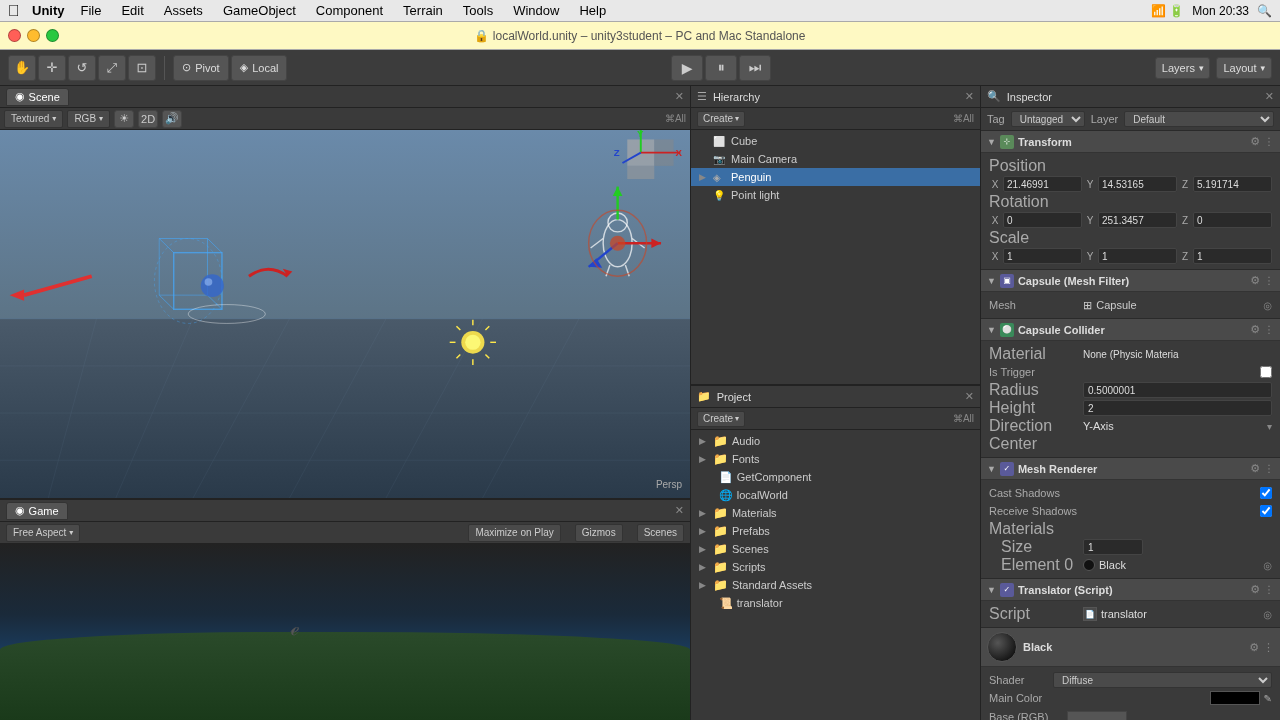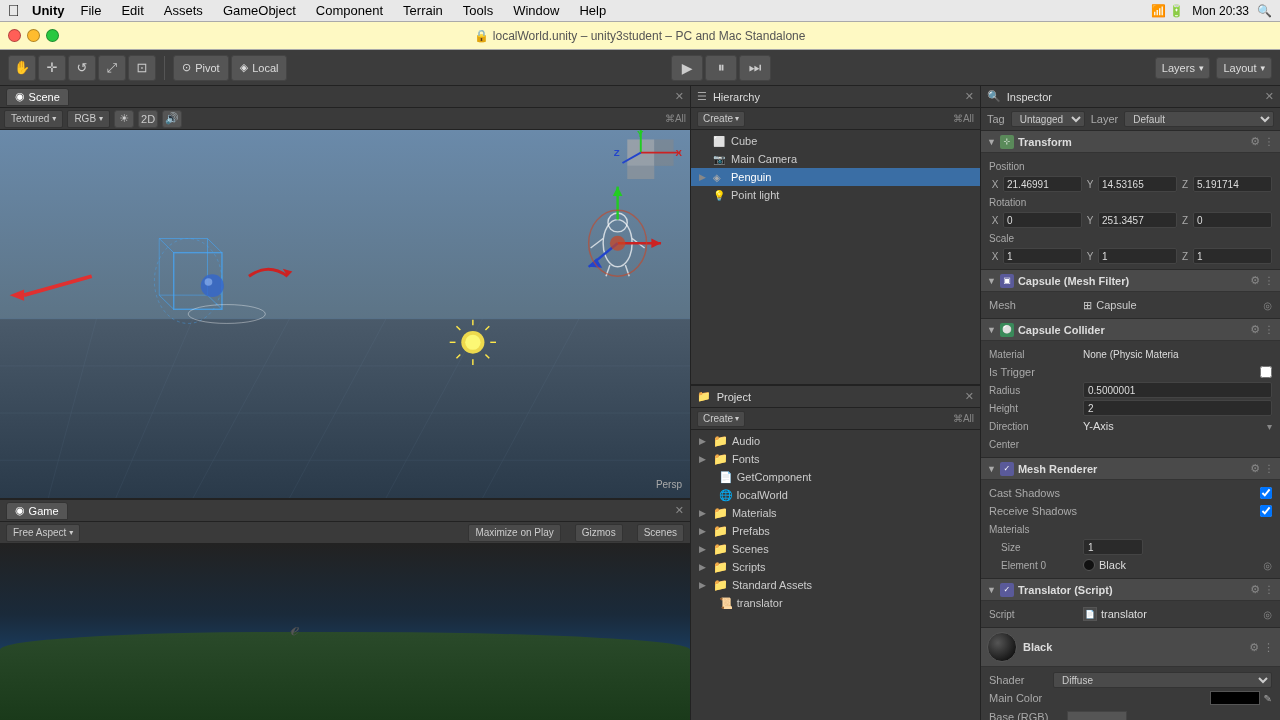--- a/index.html
+++ b/index.html
@@ -501,21 +501,21 @@
     }
     .prop-row {
       display: flex;
       align-items: center;
       height: 18px;
       padding: 0 8px;
       gap: 4px;
     }
     .prop-label {
       color: #aaa;
-      font-size: 10px;
+      font-size: 16px;
       width: 90px;
       flex-shrink: 0;
     }
     .prop-value {
       color: #ddd;
       font-size: 11px;
       flex: 1;
     }
     .prop-input {
       background: #2a2a2a;

